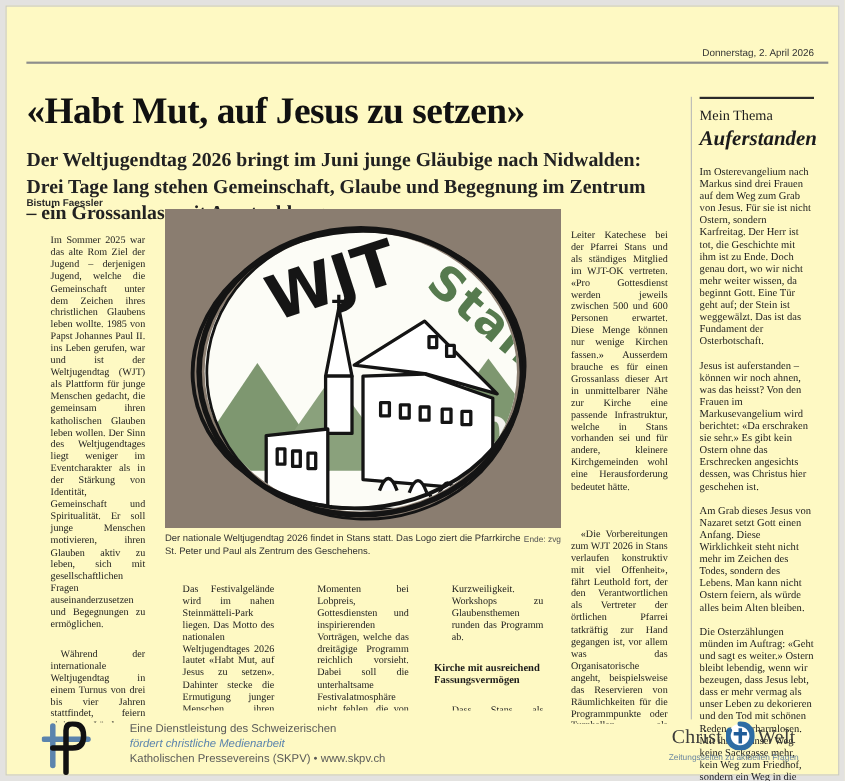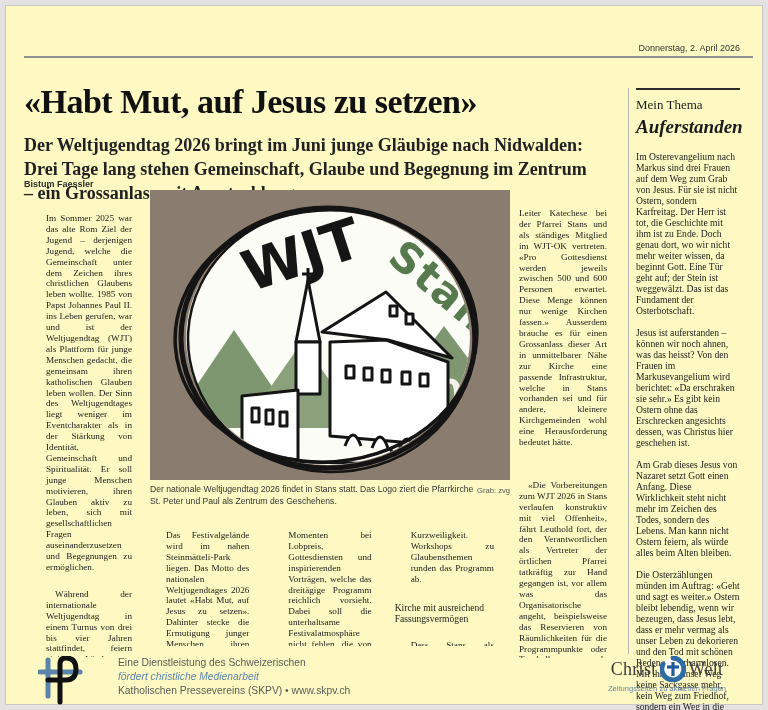--- a/index.html
+++ b/index.html
@@ -37,21 +37,21 @@
   }
   .byline{
     position:absolute;top:173px;left:18px;
     font-family:"Liberation Sans",sans-serif;
     font-size:9px;font-weight:700;color:#2b2b2b;
   }
   
   .bodytext{font-size:9.2px;line-height:10.9px;text-align:justify;hyphens:auto;}
   .bodytext p{margin:16px;}
   .bodytext p.ind{text-indent:9px;}
-  .subhd{font-weight:400;font-size:9.6px;line-height:11px;margin:17px 0 3px;text-align:left;}
+  .subhd{font-weight:700;font-size:9.6px;line-height:11px;margin:17px 0 3px;text-align:left;}
   .col1{position:absolute;left:24px;top:191px;width:118px;height:460px;overflow:hidden;}
   .col5{position:absolute;left:497px;top:186px;width:120px;height:466px;overflow:hidden;display:flex;flex-direction:column;}
   .col5 .flex-spacer{flex:1;}
   .center{position:absolute;left:144px;top:184px;width:360px;}
   .photo{width:360px;height:290px;display:block;}
   .caption{
     margin-top:4px;
     font-family:"Liberation Sans",sans-serif;font-size:8.6px;line-height:11.5px;color:#333;
   }
   .credit{float:right;font-size:7.6px;color:#555;margin-top:1px;}
@@ -134,21 +134,21 @@
         <text x="228" y="92" font-family="DejaVu Sans, sans-serif" font-size="42" font-weight="700" fill="#567a4e" letter-spacing="2" transform="rotate(40 262 92)">Stans</text>
       </g>
 
       <g fill="none" stroke="#141414">
         <ellipse cx="178" cy="148" rx="147" ry="130" stroke-width="5"></ellipse>
         <ellipse cx="176" cy="146" rx="151" ry="126" stroke-width="3.5" transform="rotate(-4 176 146)"></ellipse>
         <ellipse cx="181" cy="150" rx="143" ry="132" stroke-width="2.5" transform="rotate(3 181 150)"></ellipse>
       </g>
     </svg>
     <div class="caption">
-      <span class="credit">Grab: zvg</span>
+      <span class="credit">Ende: zvg</span>
       <span>Der nationale Weltjugendtag 2026 findet in Stans statt. Das Logo ziert die Pfarrkirche St. Peter und Paul als Zentrum des Geschehens.</span>
     </div>
     <div class="threecols">
       <div class="tc bodytext">
         <p>Das Festivalgelände wird im nahen Steinmätteli-Park liegen. Das Motto des nationalen Weltjugendtages 2026 lautet «Habt Mut, auf Jesus zu setzen». Dahinter stecke die Ermutigung junger Menschen, ihren Glauben im Alltag als Kraftquelle und Wegweiser zu erfahren, wie die Organisatoren schreiben.</p>
         <p class="ind">Dies geschieht insbesondere in Form von stimmungsvollen</p>
       </div>
       <div class="tc bodytext">
         <p>Momenten bei Lobpreis, Gottesdiensten und inspirierenden Vorträgen, welche das dreitägige Programm reichlich vorsieht. Dabei soll die unterhaltsame Festivalatmosphäre nicht fehlen, die von unterschiedlichen Aktivitäten, konzertanten Beiträgen oder sportlicher Betätigung geprägt wird. Interaktive Marktstände christlicher Organisationen sorgen ferner für</p>
       </div>

